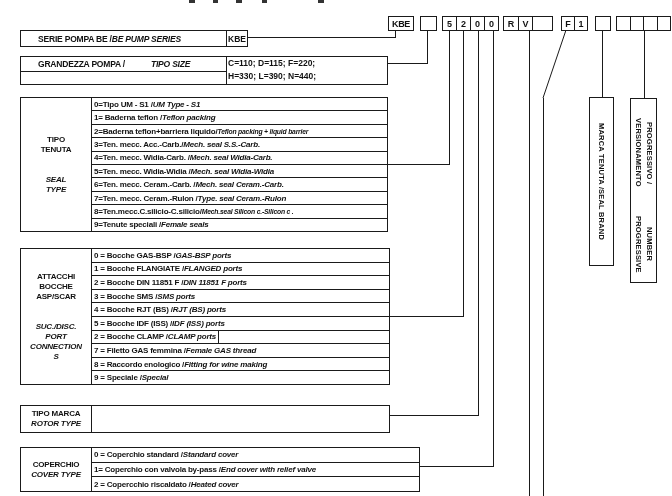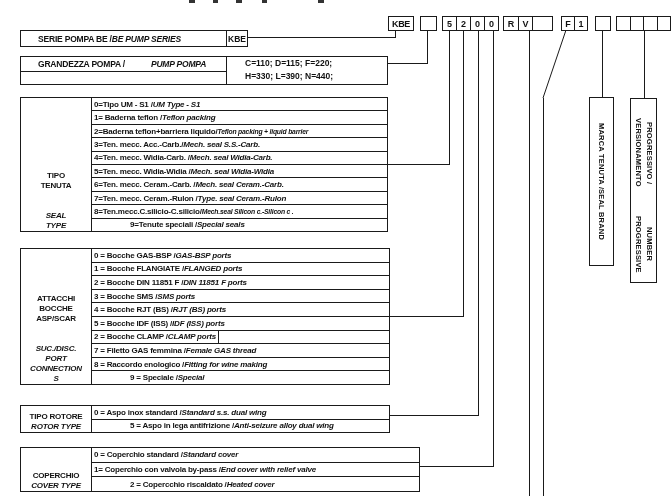--- a/index.html
+++ b/index.html
@@ -13,28 +13,28 @@
   .cell:last-child{border-right:none;}
   .vline,.hline{position:absolute;background:#1a1a1a;}
   .vline{width:1px;}.hline{height:1px;}
   .lblbox{display:flex;align-items:center;padding-left:17px;font-size:8.5px;font-weight:700;
     letter-spacing:-0.2px;white-space:nowrap;}
   .valbox{display:flex;align-items:center;justify-content:center;font-size:8.5px;font-weight:700;}
   .en{font-style:italic;}
   .small-en{font-size:6.8px;}
   .sec{position:absolute;border:1px solid #1a1a1a;display:flex;box-sizing:border-box;background:#fff;}
   .sec-label{border-right:1px solid #1a1a1a;width:71px;display:flex;flex-direction:column;
-    align-items:center;justify-content:flex-end;text-align:center;font-size:8px;font-weight:700;
+    align-items:center;justify-content:center;text-align:center;font-size:8px;font-weight:700;
     box-sizing:border-box;white-space:pre-line;line-height:10px;letter-spacing:-0.2px;}
   .sec-label .en{margin-top:20px;}
   .sec-label.tight .en{margin-top:0;}
   .sec-rows{flex:1;display:flex;flex-direction:column;}
   .row{border-bottom:1px solid #1a1a1a;display:flex;align-items:center;padding-left:2px;
     font-size:8px;font-weight:700;letter-spacing:-0.2px;white-space:nowrap;box-sizing:border-box;flex:1;min-height:0;}
-  .row:last-child{border-bottom:none;margin-left:36px;}
+  .row:last-child{border-bottom:none;}
   .r6div{width:1px;background:#1a1a1a;align-self:stretch;margin-left:2px;}
   .vbox{position:absolute;border:1px solid #1a1a1a;box-sizing:border-box;background:#fff;
     writing-mode:vertical-lr;display:flex;align-items:center;justify-content:center;
     text-align:center;font-size:7.5px;font-weight:700;line-height:11px;letter-spacing:0.2px;white-space:pre-line;}
   .frag{position:absolute;top:0;height:3px;background:#333;}
   svg.overlay{position:absolute;left:0;top:0;pointer-events:none;}
 </style>
 </head>
 <body>
 
@@ -107,24 +107,24 @@
 
   <div class="box lblbox" style="left:20px;top:30px;width:207px;height:17px;">
     <span>SERIE POMPA BE / </span>
       <span class="en">BE PUMP SERIES</span>
   </div>
   <div class="box valbox" style="left:226px;top:30px;width:22px;height:17px;">KBE</div>
 
   <div class="box" style="left:20px;top:56px;width:207px;height:29px;">
     <div class="lblbox" style="height:14px;border-bottom:1px solid #1a1a1a;gap:26px;">
       <span>GRANDEZZA POMPA / </span>
-        <span class="en">PUMP POMPA</span>
-    </div>
-  </div>
-  <div class="box" style="left:226px;top:56px;width:162px;height:29px;font-size:8.5px;font-weight:700;padding-left:18px;line-height:13px;">
+        <span class="en">TIPO SIZE</span>
+    </div>
+  </div>
+  <div class="box" style="left:226px;top:56px;width:162px;height:29px;font-size:8.5px;font-weight:700;padding-left:1px;line-height:13px;">
     <div>C=110; D=115; F=220;</div>
     <div>H=330; L=390; N=440;</div>
   </div>
 
   <div class="sec" style="left:20px;top:97px;width:368px;height:135px;">
     <div class="sec-label">
       <span>TIPO
 TENUTA</span>
       <span class="en">SEAL
 TYPE</span>
@@ -161,21 +161,21 @@
       <div class="row">
           <span>7=Ten. mecc. Ceram.-Rulon / </span>
           <span class="en">Type. seal Ceram.-Rulon</span>
         </div>
       <div class="row">
           <span>8=Ten.mecc.C.silicio-C.silicio/</span>
           <span class="en small-en">Mech.seal Silicon c.-Silicon c .</span>
         </div>
       <div class="row">
           <span>9=Tenute speciali / </span>
-          <span class="en">Special seals</span>
+          <span class="en">Female seals</span>
         </div>
     </div>
   </div>
 
   <div class="sec" style="left:20px;top:248px;width:370px;height:137px;">
     <div class="sec-label">
       <span>ATTACCHI
 BOCCHE
 ASP/SCAR</span>
       <span class="en">SUC./DISC.
@@ -223,32 +223,22 @@
         </div>
       <div class="row">
           <span>9 = Speciale / </span>
           <span class="en">Special</span>
         </div>
     </div>
   </div>
 
   <div class="sec" style="left:20px;top:405px;width:370px;height:28px;">
     <div class="sec-label tight">
-      <span>TIPO ROTORE</span>
+      <span>TIPO MARCA</span>
       <span class="en">ROTOR TYPE</span>
-    </div>
-    <div class="sec-rows">
-      <div class="row">
-          <span>0 = Aspo inox standard / </span>
-          <span class="en">Standard s.s. dual wing</span>
-        </div>
-      <div class="row">
-          <span>5 = Aspo in lega antifrizione / </span>
-          <span class="en">Anti-seizure alloy dual wing</span>
-        </div>
     </div>
   </div>
 
   <div class="sec" style="left:20px;top:447px;width:400px;height:45px;">
     <div class="sec-label tight">
       <span>COPERCHIO</span>
       <span class="en">COVER TYPE</span>
     </div>
     <div class="sec-rows">
       <div class="row">

